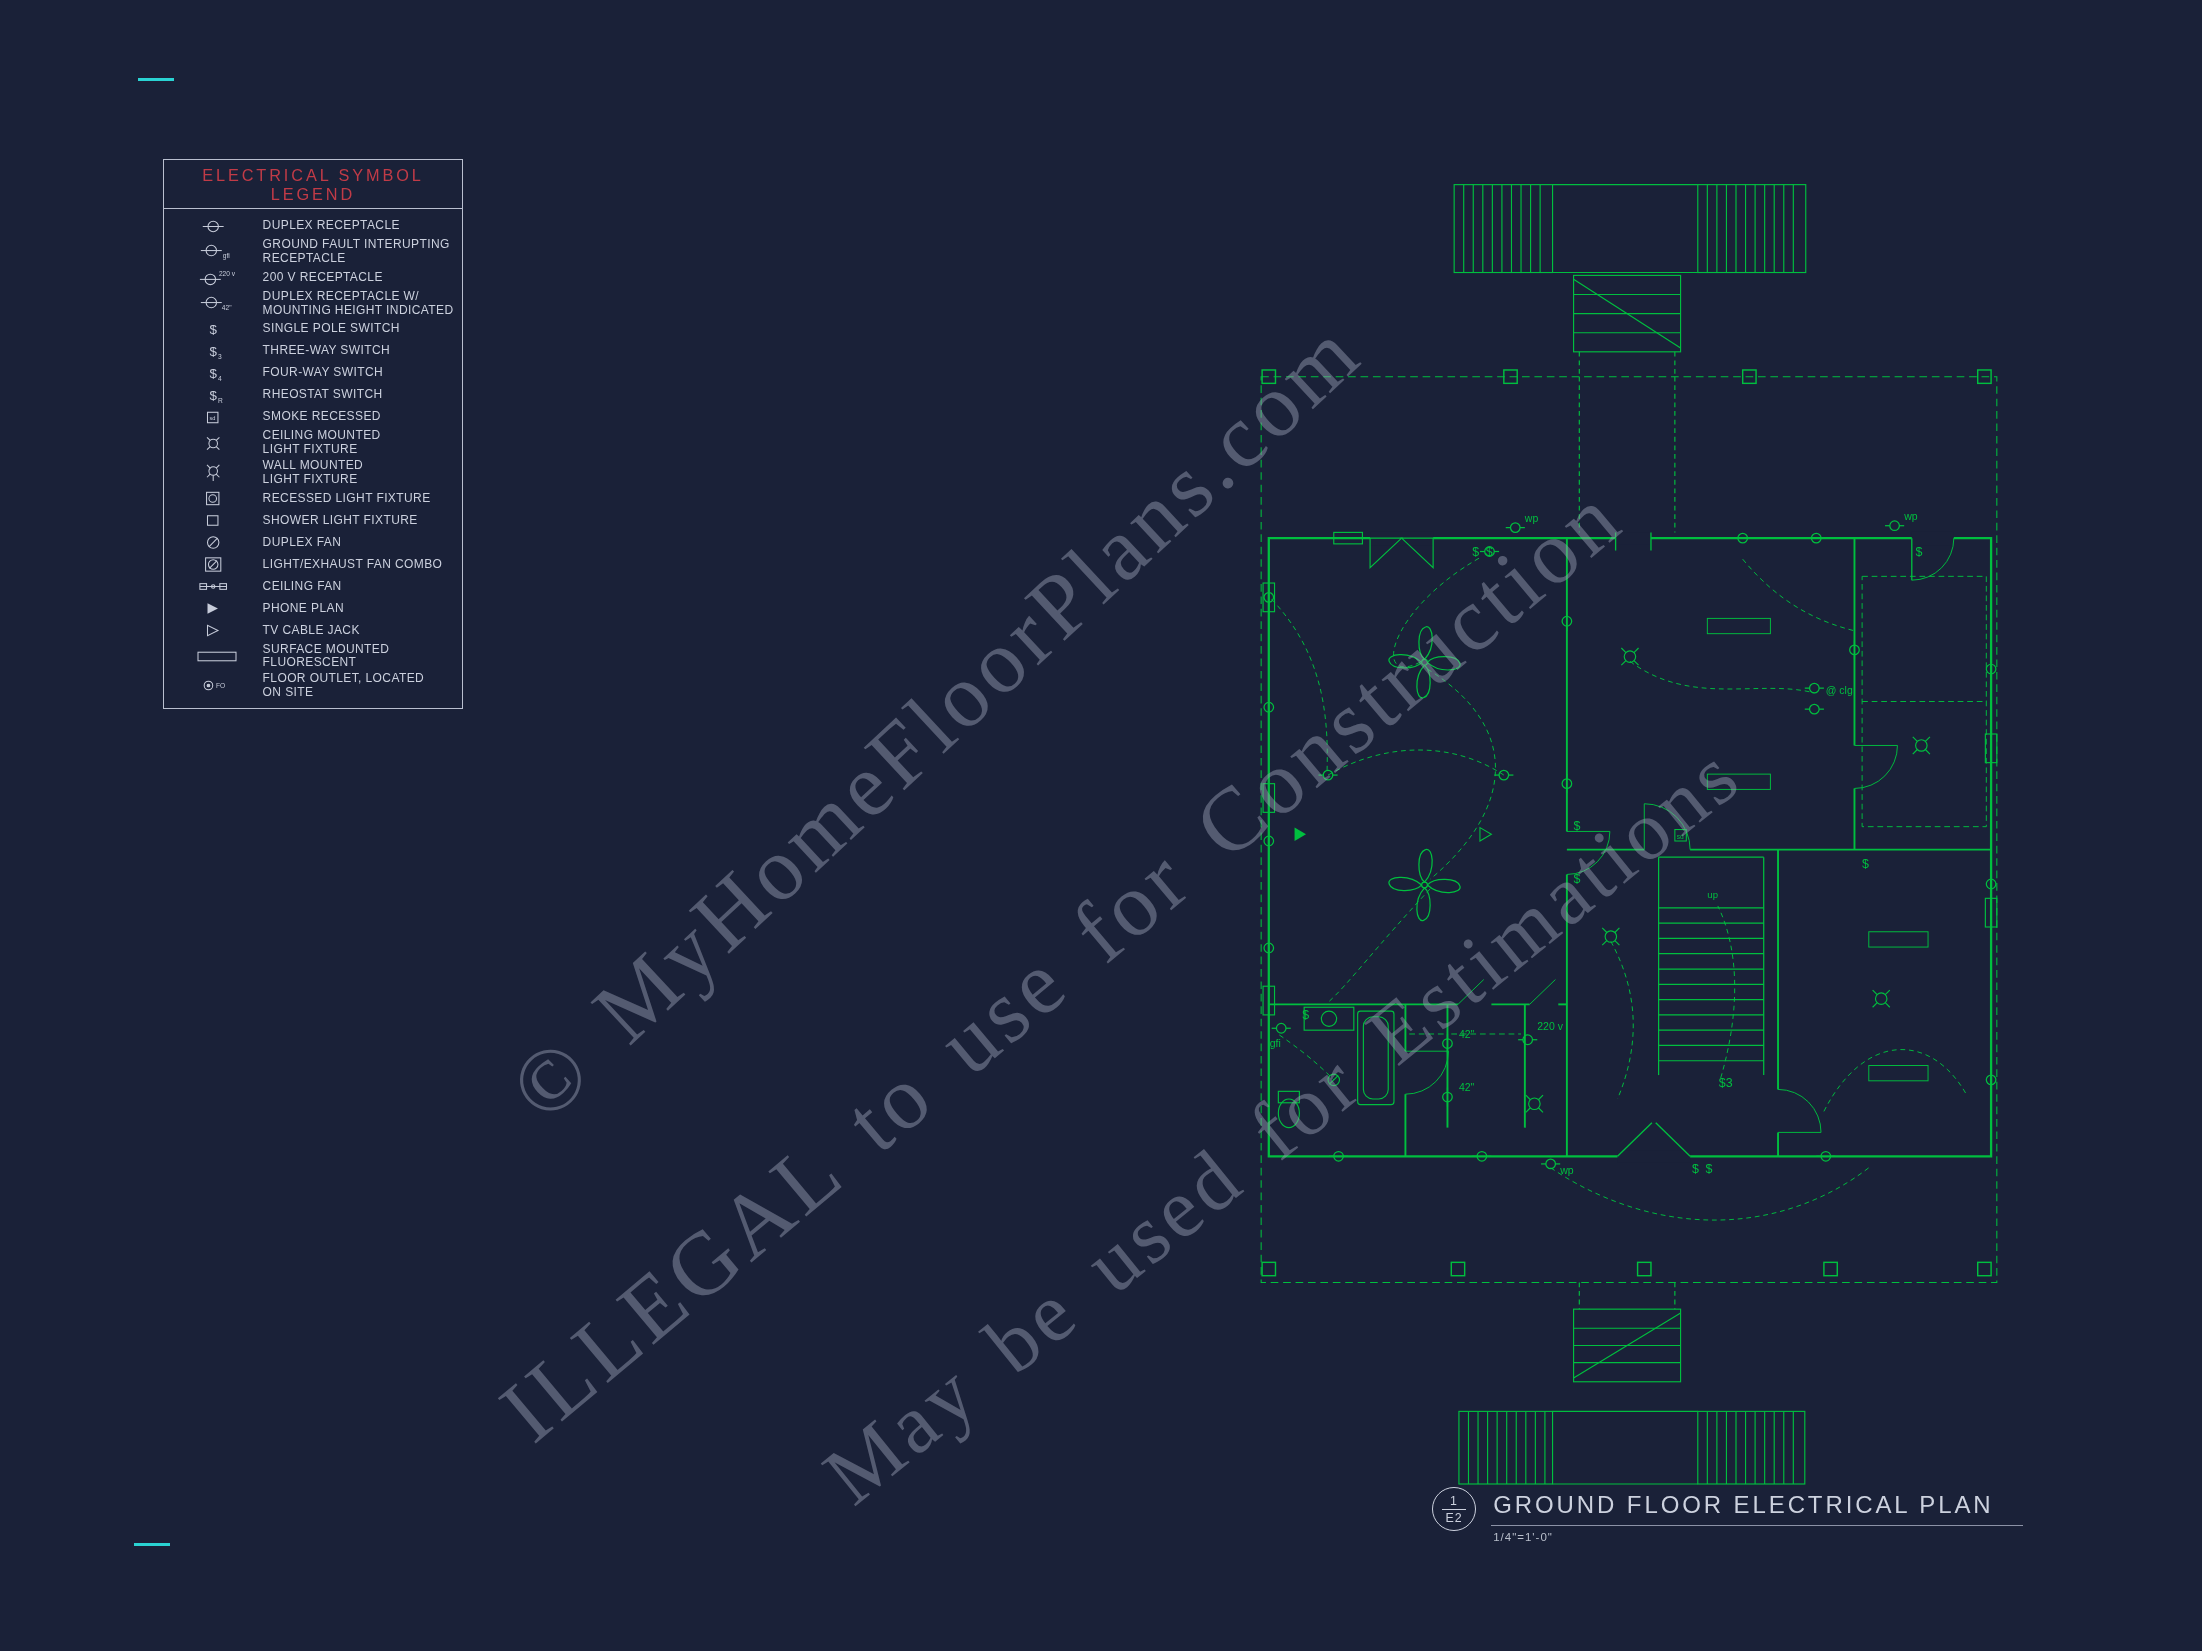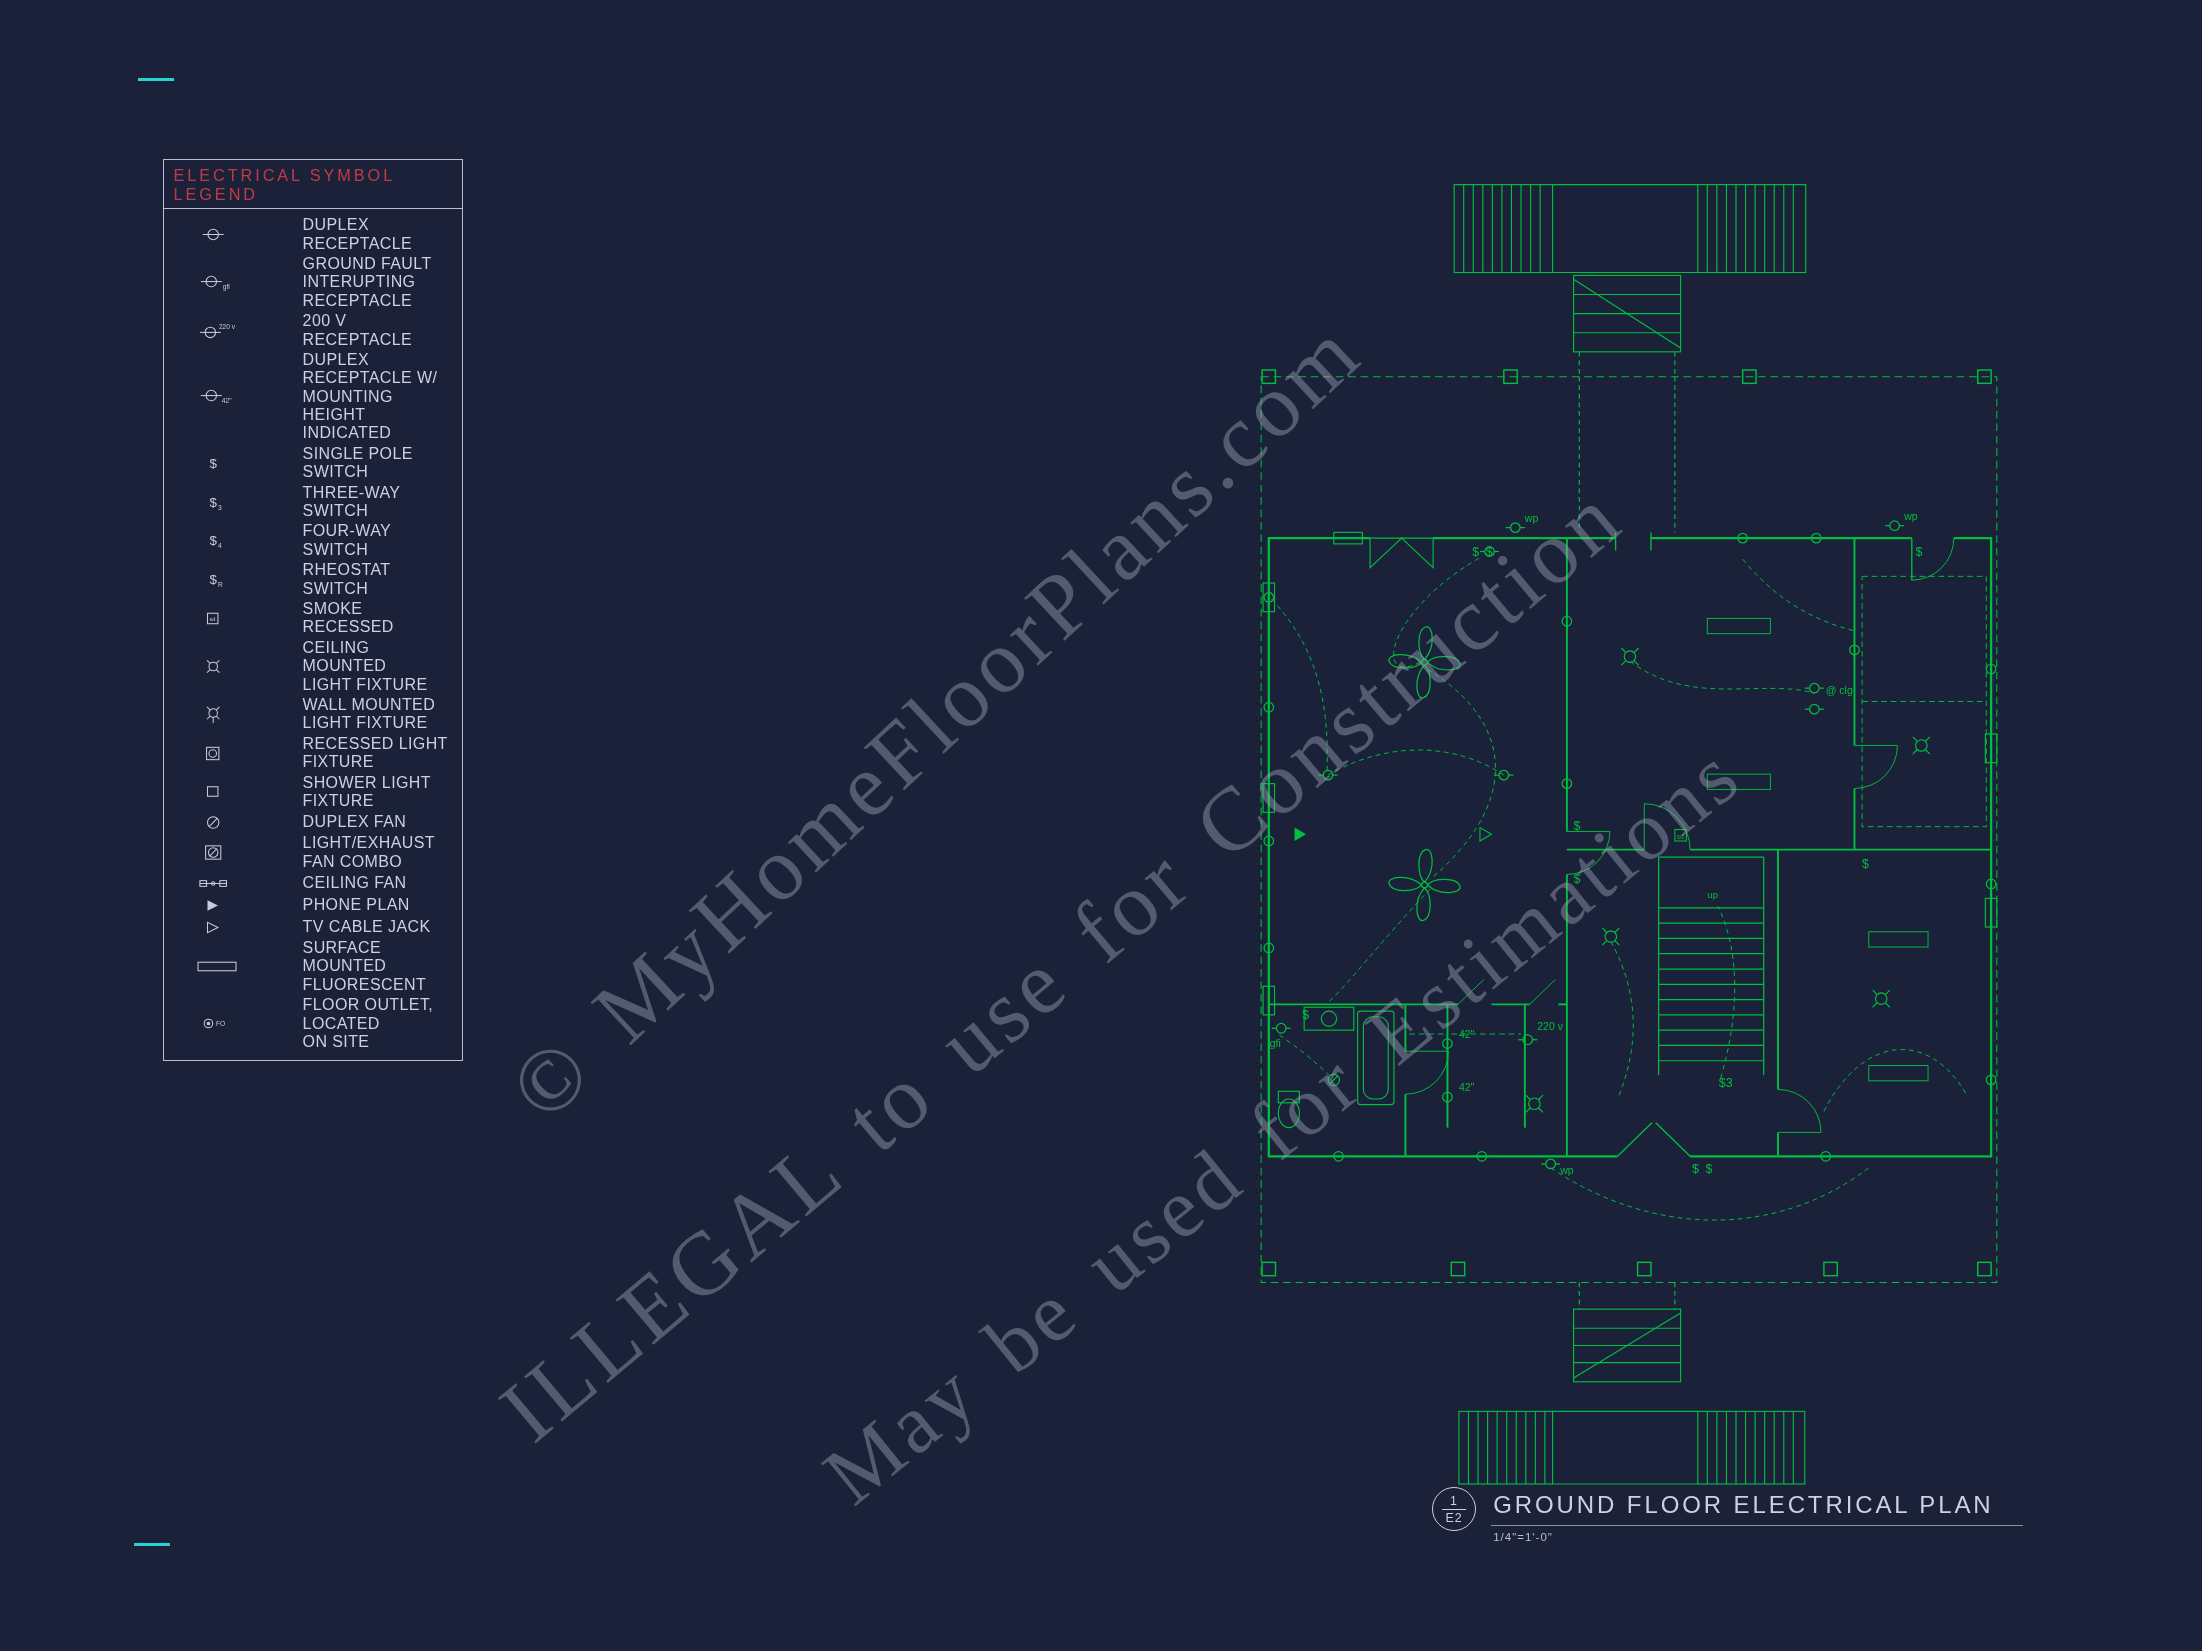--- a/index.html
+++ b/index.html
@@ -17,31 +17,31 @@
   .crop-mark.bl{left:134px;top:1543px;}
 
   
   .legend{
     position:absolute;left:163px;top:159px;width:298px;
     border:1px solid #b9bfcf;color:#c7ccda;
   }
   .legend-title{
     margin:0;padding:5.7px 9.6px 4.8px;
     font-size:16.3px;font-weight:normal;letter-spacing:2.9px;
-    color:#c13b47;border-bottom:1px solid #b9bfcf;
+    color:#c13b47;border-bottom:1px solid #b9bfcf;text-align:center;
   }
   .legend-rows{padding:5.7px 0 7.6px;}
   .lrow{display:flex;align-items:center;min-height:20px;padding:1px 7.6px;}
   .lsym{width:91px;flex:none;display:flex;justify-content:center;}
   .lsvg{width:42px;height:19px;display:block;}
   .lsvg .sym{stroke:#c7ccda;fill:none;stroke-width:1.1;}
   .lsvg text{fill:#c7ccda;stroke:none;font-family:"Liberation Sans",sans-serif;}
   .llabel{
-    font-size:16px;line-height:1.15;letter-spacing:0.4px;
-    white-space:pre-line;color:#ccd1de;margin-left:40px;
+    font-size:12px;line-height:1.15;letter-spacing:0.4px;
+    white-space:pre-line;color:#ccd1de;
   }
 
   
   .plan{position:absolute;left:1243px;top:172px;}
 
   
   .wm{
     position:absolute;white-space:nowrap;
     font-family:"Liberation Serif",serif;
     color:#9ba1b6;opacity:.45;letter-spacing:4.8px;word-spacing:13.4px;

